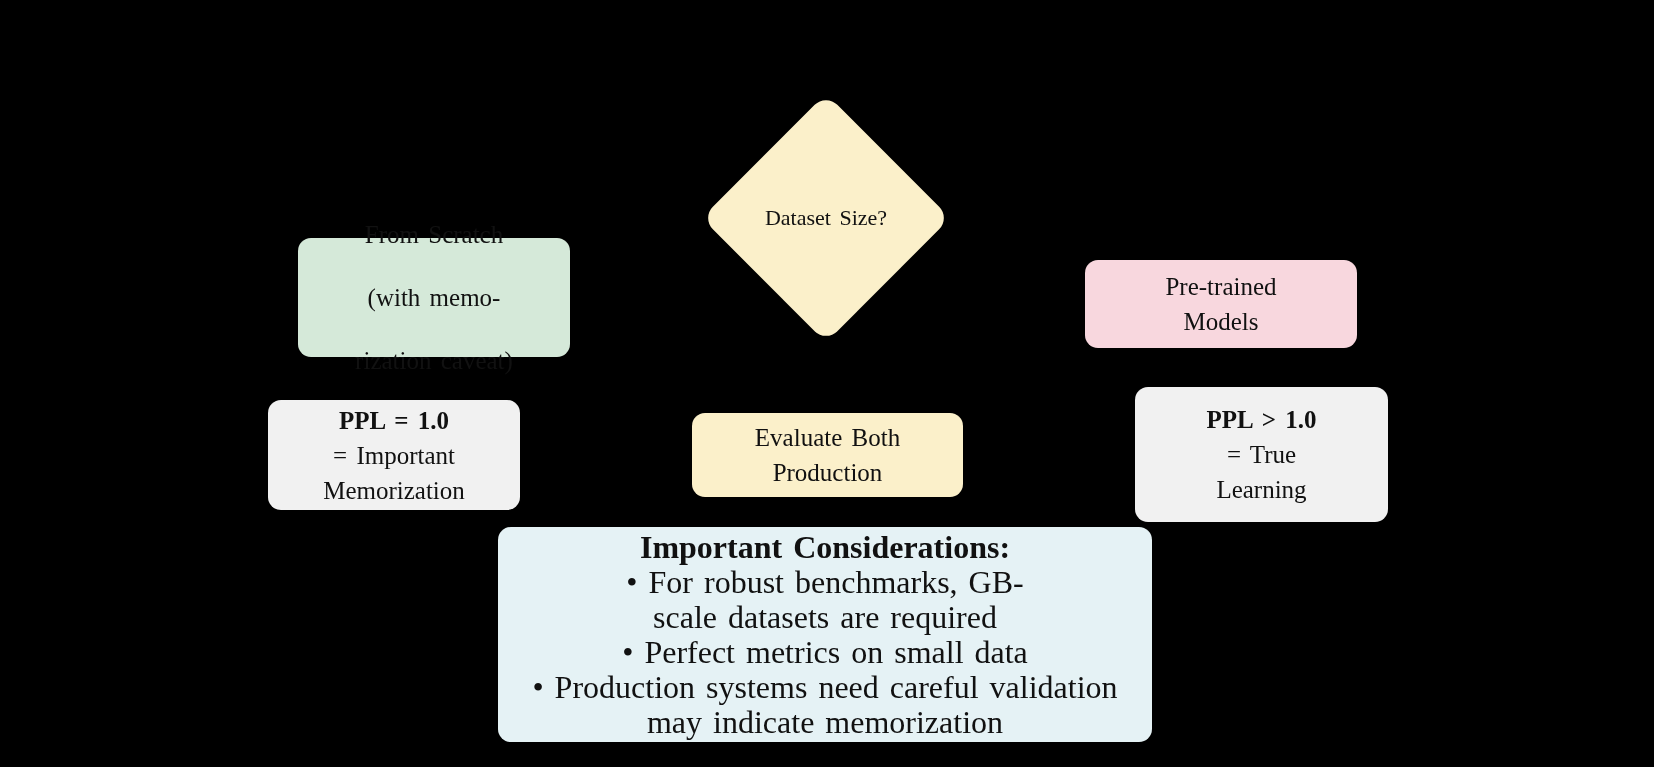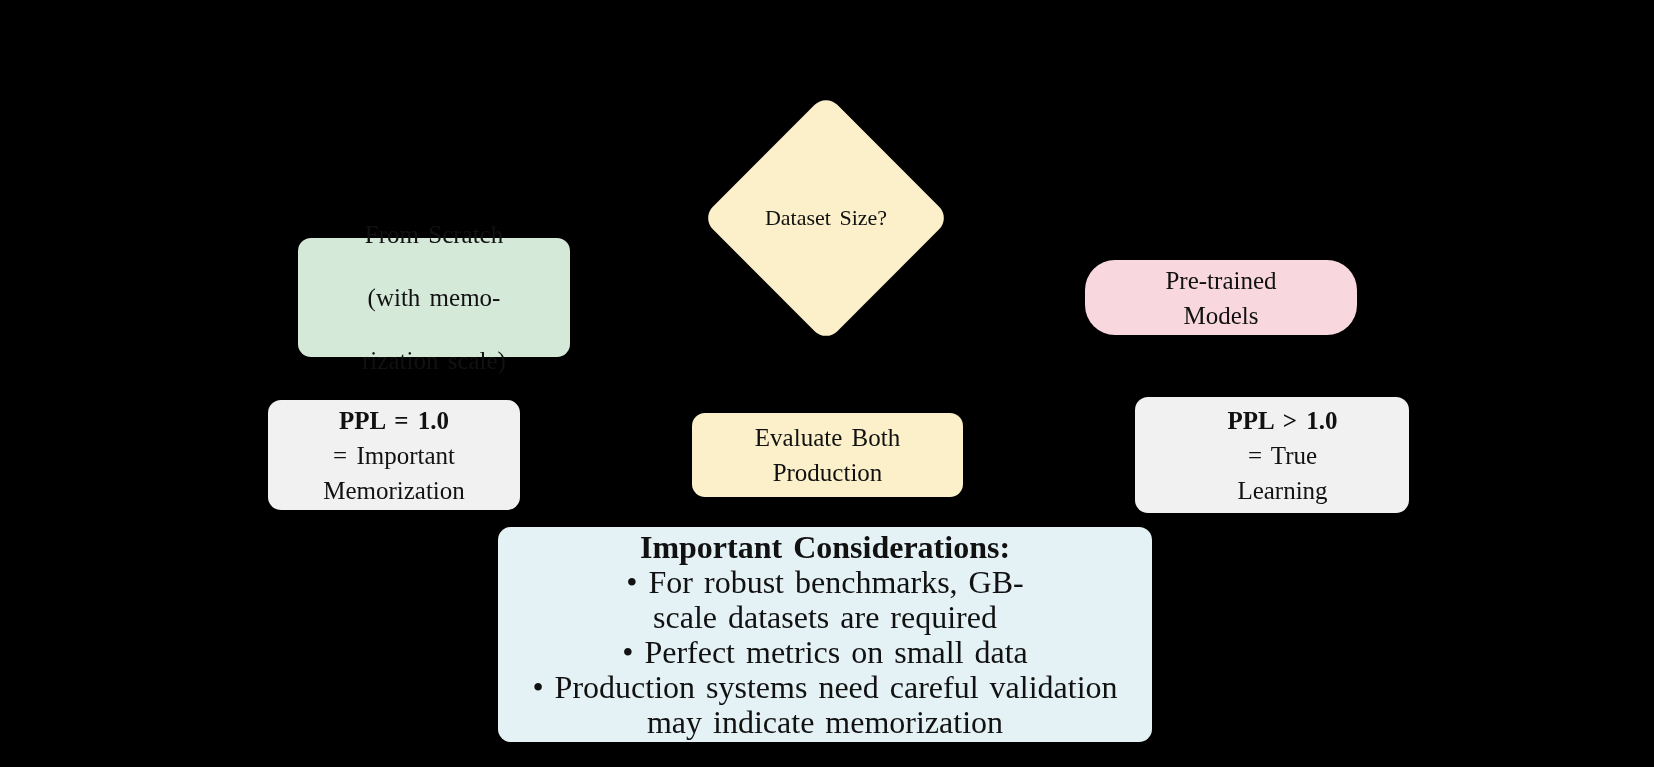--- a/index.html
+++ b/index.html
@@ -54,41 +54,41 @@
     width: 248px;
     text-align: center;
     font-size: 22px;
     line-height: 36px;
     word-spacing: 3px;
     white-space: nowrap;
   }
 
   
   .box-from-scratch { left: 298px;  top: 238px; width: 272px; height: 119px; }
-  .box-pretrained   { left: 1085px; top: 260px; width: 272px; height: 75px; border-radius: 30px;  }
+  .box-pretrained   { left: 1085px; top: 260px; width: 272px; height: 88px;  }
   .box-ppl-memo     { left: 268px;  top: 400px; width: 252px; height: 110px; }
   .box-evaluate     { left: 692px;  top: 413px; width: 271px; height: 84px;  }
-  .box-ppl-learn    { left: 1135px; top: 397px; width: 253px; height: 116px; padding-left: 21px; }
+  .box-ppl-learn    { left: 1135px; top: 387px; width: 253px; height: 135px; }
   .box-considerations {
     left: 498px; top: 527px; width: 654px; height: 215px;
     font-size: 32px; line-height: 35px;
   }
 </style>
 </head>
 <body>
 
 <div class="canvas">
 
   <div class="diamond-shape fill-cream"></div>
   <div class="diamond-label">Dataset Size?</div>
 
   <div class="node fill-green box-from-scratch">
     <span class="line">From Scratch</span>
     <span class="line">(with memo-</span>
-    <span class="line">rization scale)</span>
+    <span class="line">rization caveat)</span>
   </div>
 
   <div class="node fill-pink box-pretrained">
     <span class="line">Pre-trained</span>
     <span class="line">Models</span>
   </div>
 
   <div class="node fill-gray box-ppl-memo">
     <span class="line bold">PPL = 1.0</span>
     <span class="line">= Important</span>

